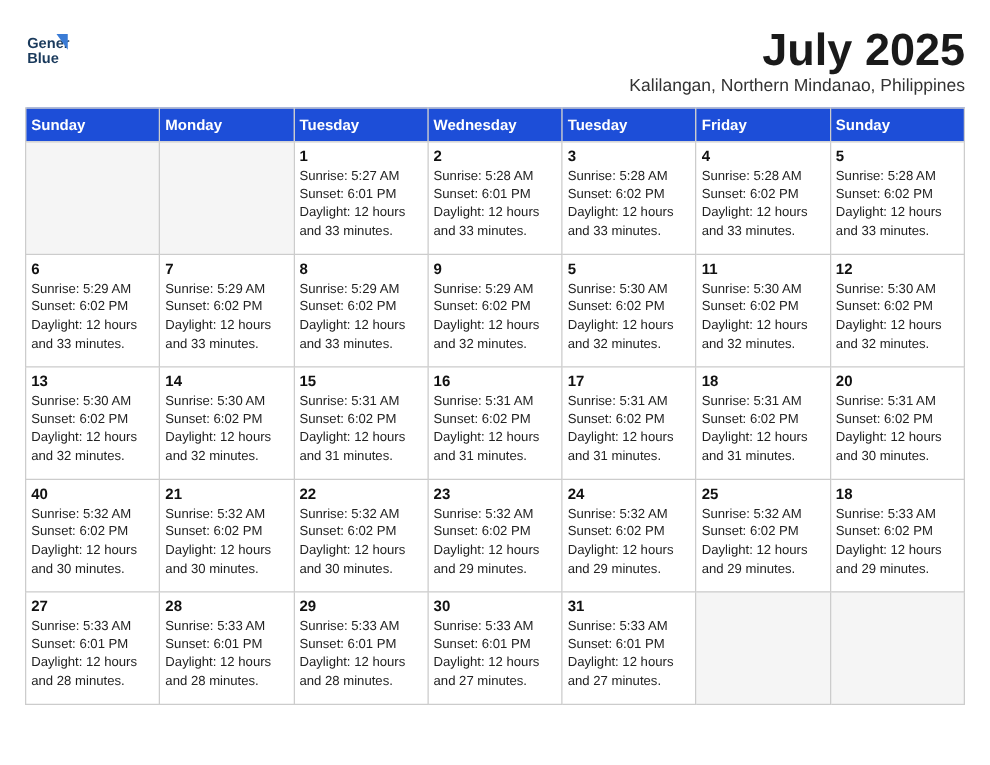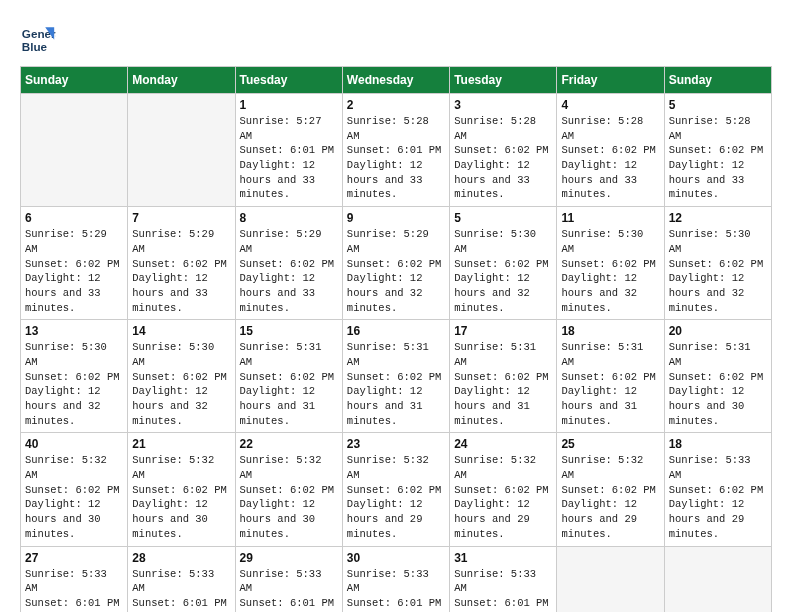--- a/index.html
+++ b/index.html
@@ -37,21 +37,21 @@
     .subtitle {
       font-size: 14px;
       color: #333;
     }
     .calendar {
       width: 100%;
       border-collapse: collapse;
       font-size: 11px;
     }
     .calendar th {
-      background-color: #15803d;
+      background-color: #1d4ed8;
       color: #fff;
       padding: 6px 4px;
       text-align: left;
       font-size: 12px;
       font-weight: bold;
       border: 1px solid #ccc;
     }
     .calendar td {
       border: 1px solid #ccc;
       vertical-align: top;
@@ -66,36 +66,39 @@
     .day-num {
       font-weight: bold;
       font-size: 12px;
       margin-bottom: 2px;
       color: #111;
     }
     .day-info {
       color: #222;
       font-size: 10.5px;
       line-height: 1.4;
-      font-family: Liberation Mono, monospace;
     }
     .week-row td {
       height: 90px;
     }
   </style>
 </head>
 <body>
 
 <div class="header">
   <div class="logo">
     <svg class="logo-icon" viewBox="0 0 40 40">
       <text x="2" y="20" font-size="13" font-weight="bold" fill="#1a3a5c">General</text>
       <text x="2" y="34" font-size="13" font-weight="bold" fill="#1a3a5c">Blue</text>
       <polygon points="28,8 38,8 38,22" fill="#3a7bd5"></polygon>
     </svg>
+  </div>
+  <div class="title-block">
+    <div class="month-title">July 2025</div>
+    <div class="subtitle">Kalilangan, Northern Mindanao, Philippines</div>
   </div>
 </div>
 
 <table class="calendar">
   <thead>
     <tr>
     <th>Sunday</th>
         <th>Monday</th>
         <th>Tuesday</th>
         <th>Wednesday</th>

